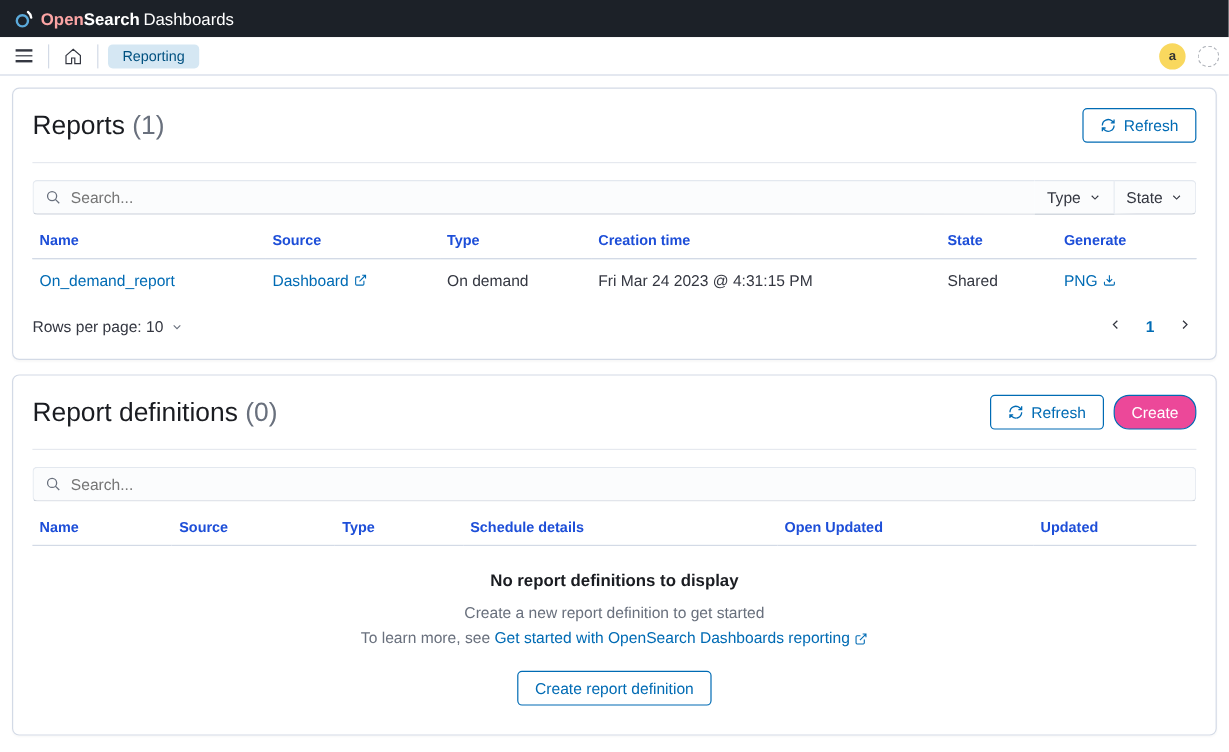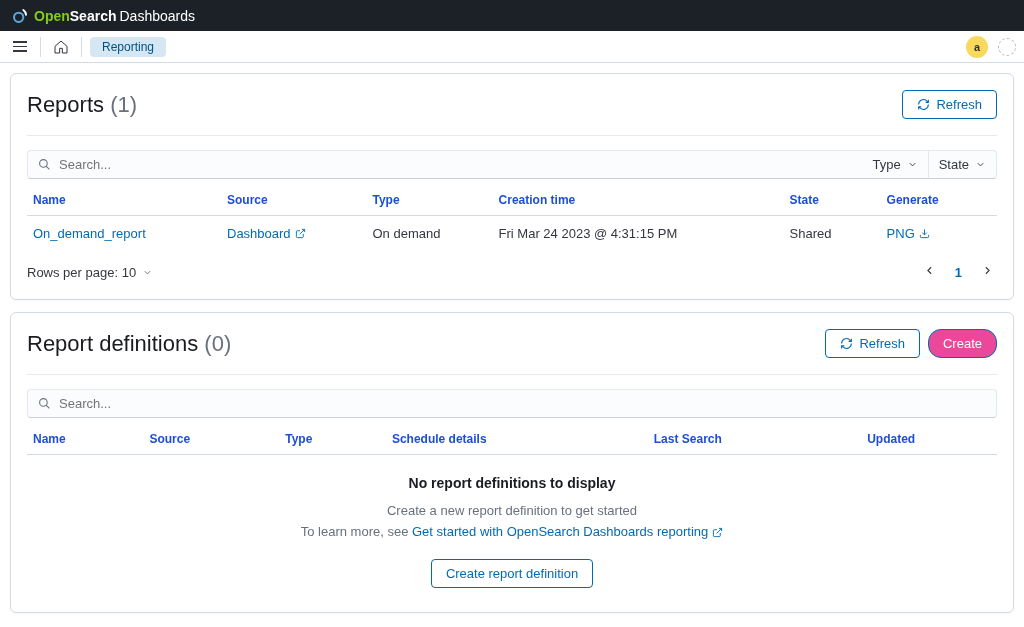--- a/index.html
+++ b/index.html
@@ -2,21 +2,21 @@
 <html><head>
   <meta charset="utf-8">
   <style>
     * { box-sizing: border-box; margin: 0; padding: 0; }
     body { font-family: -apple-system, BlinkMacSystemFont, "Segoe UI", Helvetica, Arial, sans-serif; font-size: 13px; color: #343741; background: #fff; }
     
     .topbar { background: #1c2128; height: 31px; display: flex; align-items: center; padding: 0 12px; }
     .logo-wrap { display: flex; align-items: center; gap: 6px; }
     .logo-mark { width: 16px; height: 16px; }
     .logo-text { color: #fff; font-weight: 600; font-size: 14px; }
-    .logo-open { color: #84cc16; }
+    .logo-open { color: #fca5a5; }
     .logo-search { color: #ffffff; }
     .logo-dash { color: #fff; font-weight: 300; margin-left: 3px;}
     
     .navbar { height: 32px; border-bottom: 1px solid #d3dae6; display: flex; align-items: center; padding: 0 8px; justify-content: space-between; background: #fff; }
     .navbar-left { display: flex; align-items: center; gap: 8px; }
     .hamburger { width: 24px; height: 24px; display: flex; align-items: center; justify-content: center; cursor: pointer; }
     .hamburger-icon { display: flex; flex-direction: column; gap: 3px; }
     .hamburger-icon span { width: 14px; height: 1.5px; background: #343741; }
     .divider-v { width: 1px; height: 20px; background: #d3dae6; }
     .home-icon-btn { width: 24px; height: 24px; display: flex; align-items: center; justify-content: center; cursor: pointer; }
@@ -231,21 +231,21 @@
       </div>
     </div>
 
     <table>
       <thead>
         <tr>
           <th style="width:12%">Name</th>
           <th style="width:14%">Source</th>
           <th style="width:11%">Type</th>
           <th style="width:27%">Schedule details</th>
-          <th style="width:22%">Last Search</th>
+          <th style="width:22%">Open Updated</th>
           <th>Updated</th>
         </tr>
       </thead>
     </table>
 
     <div class="empty-block">
       <div class="empty-title">No report definitions to display</div>
       <div class="empty-sub">
         <span>Create a new report definition to get started</span><br>
         <span>To learn more, see </span><span class="link link-ext">

